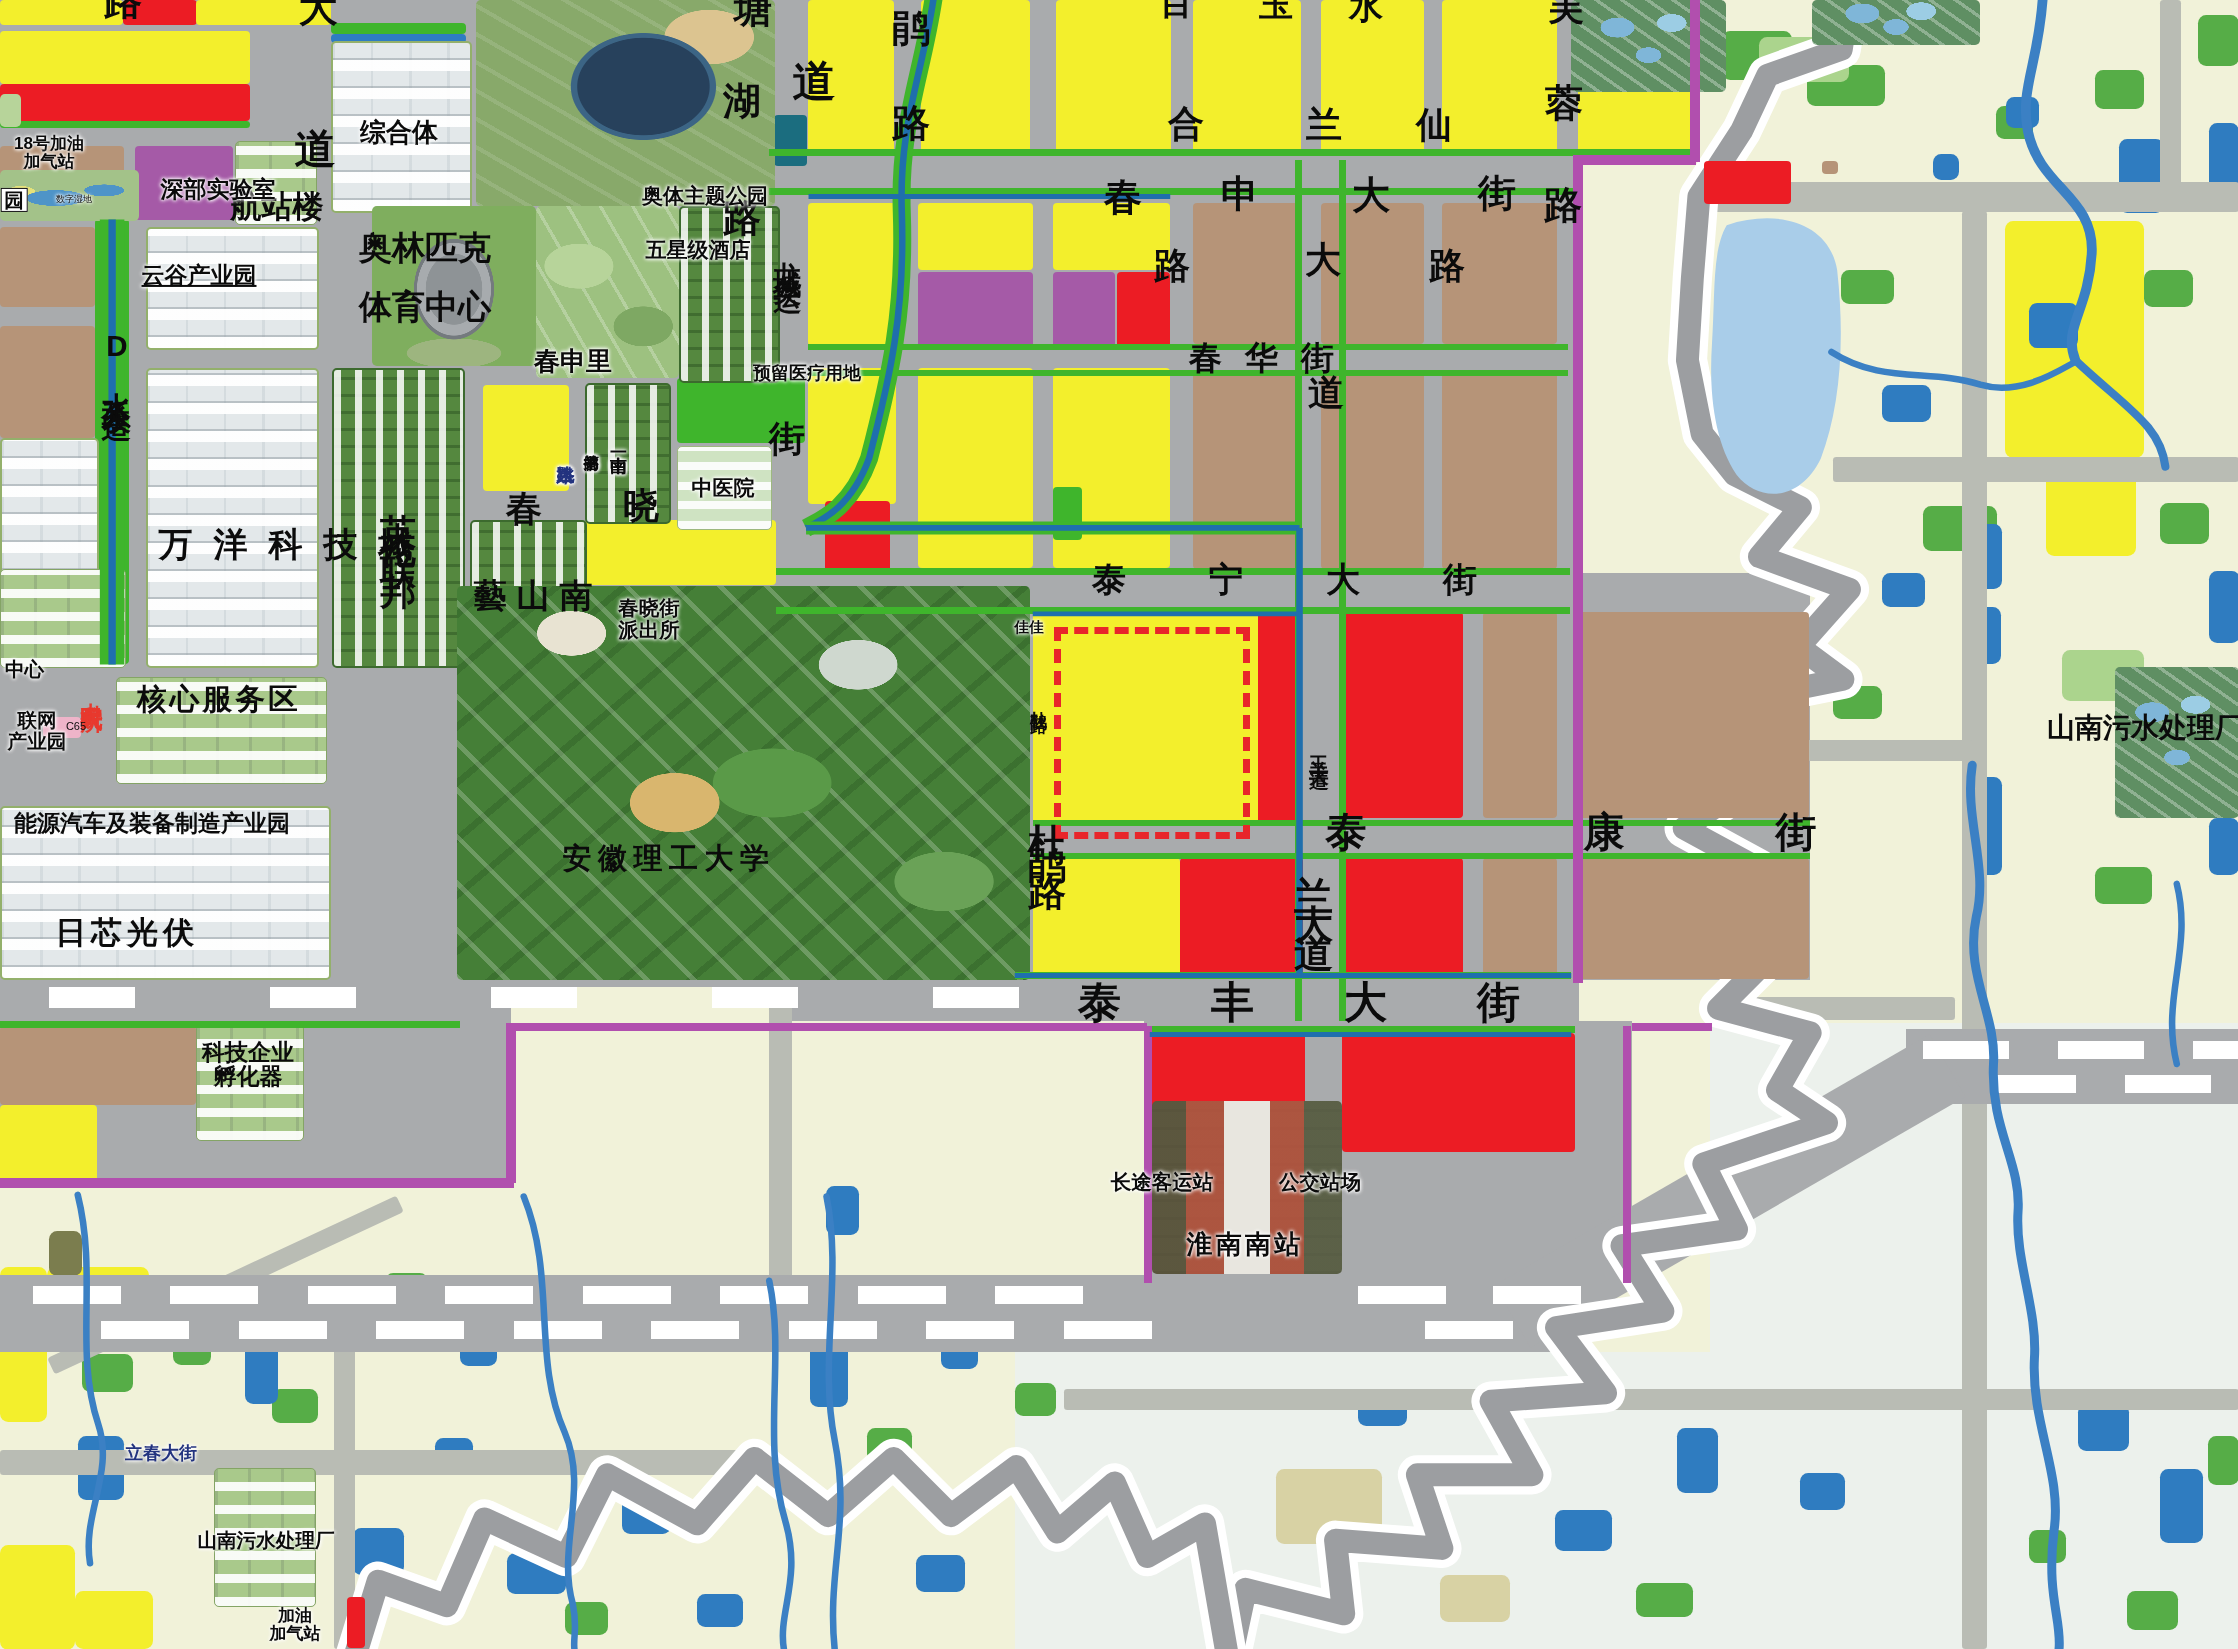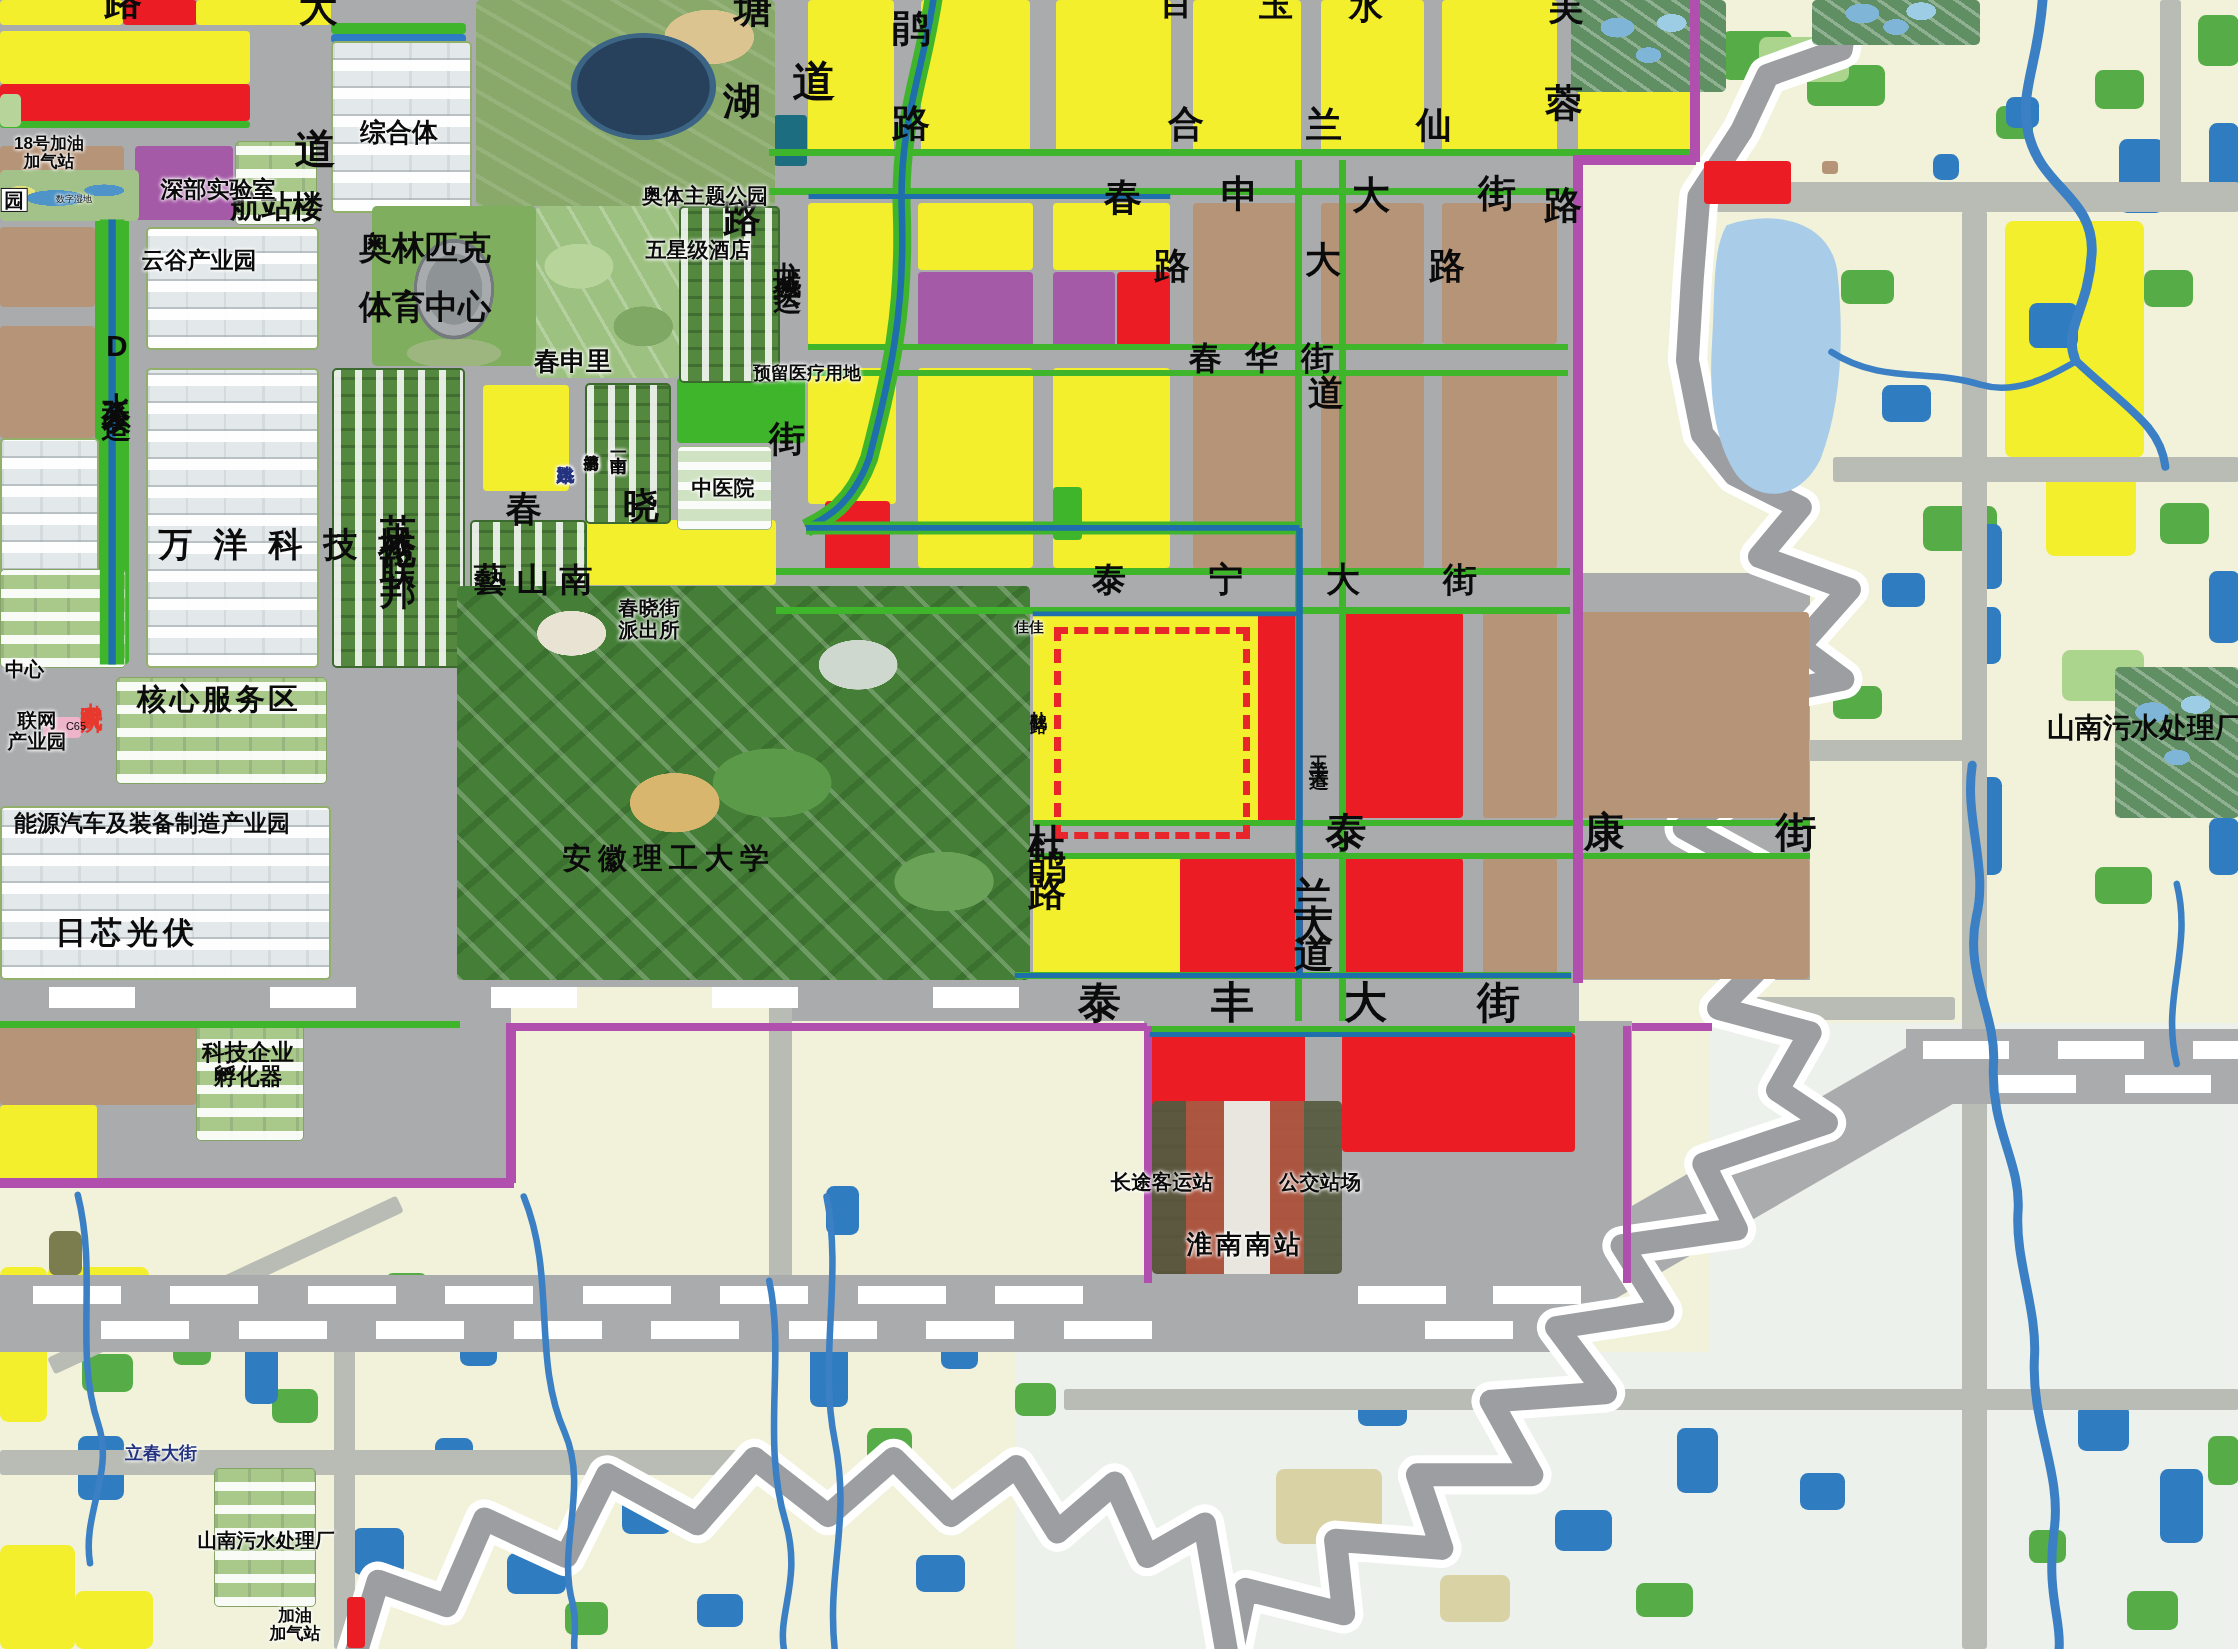--- a/index.html
+++ b/index.html
@@ -368,31 +368,31 @@
     <div class="lbl" style="left: 1796px; top: 833px; font-size: 41px;">街</div>
     <div class="lbl" style="left: 1344px; top: 1003px; font-size: 43px; letter-spacing: 90px;">泰丰大街</div>
     <div class="lbl halo" style="left: 161px; top: 1453px; font-size: 18px; color: rgb(35, 51, 127);">立春大街</div>
     <div class="lbl" style="left: 277px; top: 207px; font-size: 31px; text-align: center;">航站楼</div>
     <div class="lbl halo" style="left: 399px; top: 133px; font-size: 26px;">综合体</div>
     <div class="lbl halo" style="left: 218px; top: 189px; font-size: 23px;">深部实验室</div>
     <div class="lbl halo" style="left: 49px; top: 153px; font-size: 17px;">18号加油
 加气站</div>
     <div class="lbl halo" style="left: 74px; top: 200px; font-size: 9px; font-weight: 400;">数字湿地</div>
     <div class="lbl boxed" style="left: 14px; top: 200px; font-size: 19.6px;">园</div>
-    <div class="lbl halo" style="left: 199px; top: 260px; font-size: 23px;">云谷产业园</div>
+    <div class="lbl halo" style="left: 199px; top: 275px; font-size: 23px; text-decoration: underline;">云谷产业园</div>
     <div class="lbl v" style="left: 116px; top: 362px; font-size: 29.5px; letter-spacing: 6.5px;">D水系改造</div>
     <div class="lbl" style="left: 296px; top: 545px; font-size: 34px; letter-spacing: 21px;">万洋科技城</div>
     <div class="lbl" style="left: 425px; top: 248px; font-size: 33px;">奥林匹克</div>
     <div class="lbl" style="left: 425px; top: 307px; font-size: 33px;">体育中心</div>
     <div class="lbl halo" style="left: 573px; top: 362px; font-size: 26px;">春申里</div>
     <div class="lbl halo" style="left: 705px; top: 196px; font-size: 21px;">奥体主题公园</div>
     <div class="lbl halo" style="left: 698px; top: 250px; font-size: 21px;">五星级酒店</div>
     <div class="lbl v" style="left: 787px; top: 255px; font-size: 28px; letter-spacing: 8.2px;">龙城奥运</div>
     <div class="lbl v" style="left: 398px; top: 524px; font-size: 36px; letter-spacing: 19.6px;">英伦联邦</div>
-    <div class="lbl" style="left: 538px; top: 580px; font-size: 33px; letter-spacing: 9.8px;">藝山南</div>
+    <div class="lbl" style="left: 538px; top: 596px; font-size: 33px; letter-spacing: 9.8px;">藝山南</div>
     <div class="lbl v halo" style="left: 565px; top: 452px; font-size: 18px; color: rgb(35, 51, 127);">姚皋路</div>
     <div class="lbl v halo" style="left: 591px; top: 442px; font-size: 15.5px;">书香门第</div>
     <div class="lbl v halo" style="left: 618px; top: 443px; font-size: 17px;">山南一中</div>
     <div class="lbl halo" style="left: 723px; top: 488px; font-size: 21px;">中医院</div>
     <div class="lbl halo" style="left: 807px; top: 373px; font-size: 18px;">预留医疗用地</div>
     <div class="lbl halo" style="left: 649px; top: 619px; font-size: 20.5px;">春晓街
 派出所</div>
     <div class="lbl halo" style="left: 1029px; top: 628px; font-size: 14.7px;">佳佳</div>
     <div class="lbl" style="left: 669px; top: 858px; font-size: 29px; letter-spacing: 6.5px;">安徽理工大学</div>
     <div class="lbl" style="left: 219px; top: 699px; font-size: 29.5px; letter-spacing: 3.3px;">核心服务区</div>

